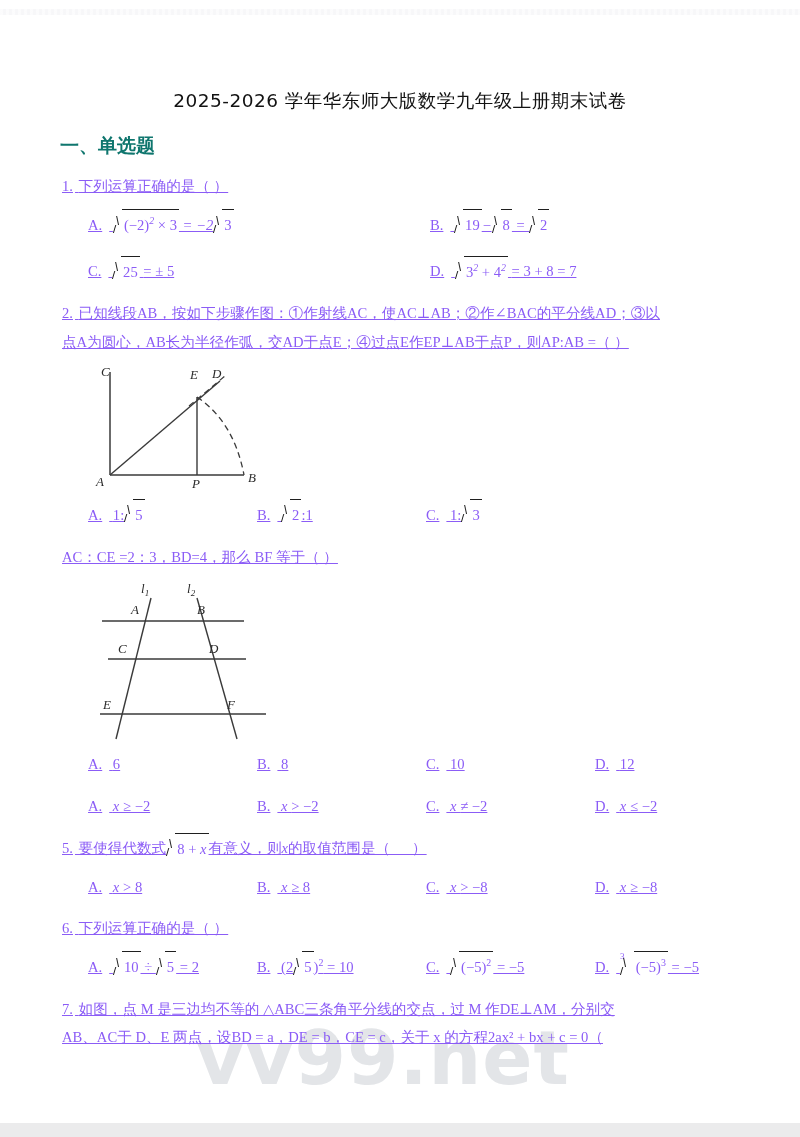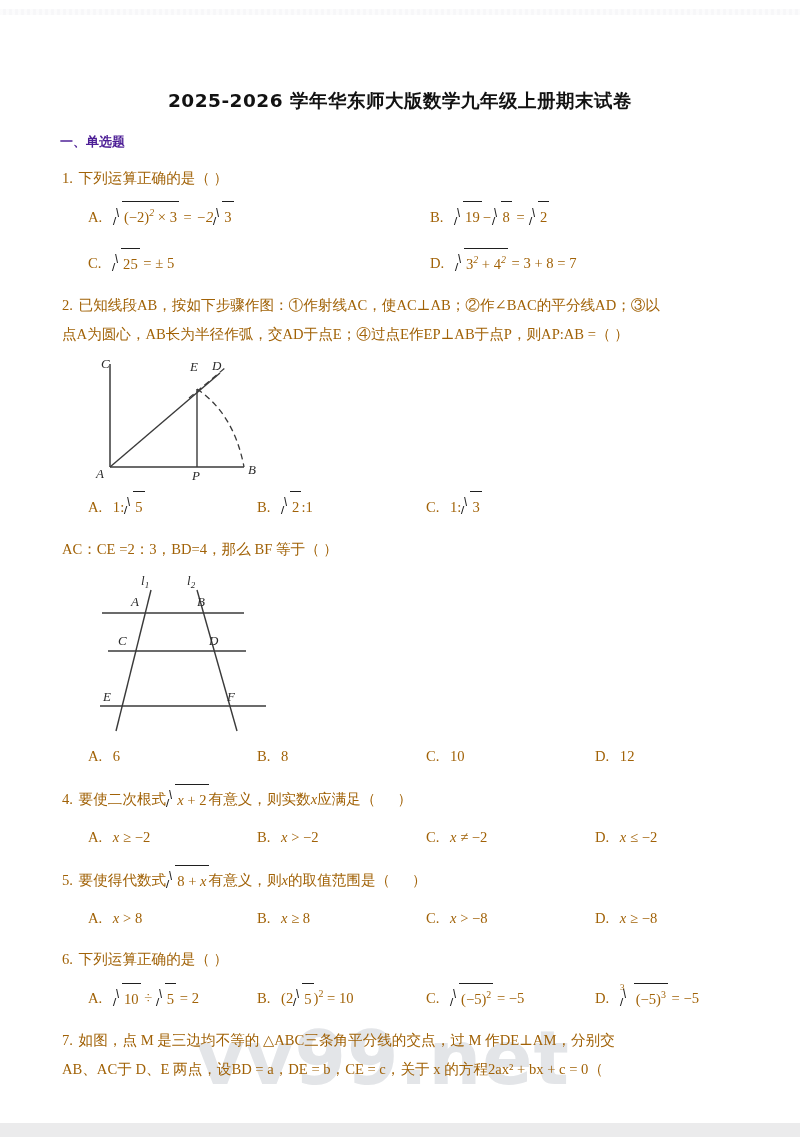--- a/index.html
+++ b/index.html
@@ -62,43 +62,44 @@
   .content {
     position: relative;
     z-index: 2;
     padding: 0 62px 0 62px;
   }
 
   
   .doc-title {
     text-align: center;
     font-family: "DejaVu Sans", "Liberation Sans", sans-serif;
-    font-weight: bold;
+    font-weight: normal;
     font-size: 18.5px;
     letter-spacing: .5px;
     color: #121212;
     margin: 0;
     padding-top: 73px;
   }
 
   
   .section-head {
     font-family: Liberation Serif, serif;
     font-weight: bold;
-    font-size: 13px;
-    color: #4c1d95;
+    font-size: 19px;
+    color: #0f766e;
     margin: 20px 0 0 -2px;
   }
 
   
   .q {
     margin-top: 13px;
     font-size: 14.6px;
     line-height: 1.95;
-    color: #a16207;
+    color: #8b5cf6;
+    text-decoration: underline;
   }
   .q-stem {
     margin: 0;
     text-indent: 0;
   }
   .q-num { margin-right: 2px; }
 
   .opts {
     display: flex;
     margin-top: 9px;
@@ -291,24 +292,20 @@
             <span>10</span>
           </div>
           <div class="opt">
             <span class="opt-label">D.</span>
             <span>12</span>
           </div>
         </div>
       </div>
 
       <div class="q">
-        <p class="q-stem">
-          <span class="q-num">4.</span>
-          要使二次根式<span class="sqrt"><span class="rad"><span class="mi">x</span> + 2</span></span>有意义，则实数<span class="mi">x</span>应满足（&nbsp;&nbsp;&nbsp;&nbsp;&nbsp;&nbsp;）
-        </p>
         <div class="opts four-col">
           <div class="opt">
             <span class="opt-label">A.</span>
             <span class="mi">x <span class="mn">≥ −2</span></span>
           </div>
           <div class="opt">
             <span class="opt-label">B.</span>
             <span class="mi">x <span class="mn">&gt; −2</span></span>
           </div>
           <div class="opt">

